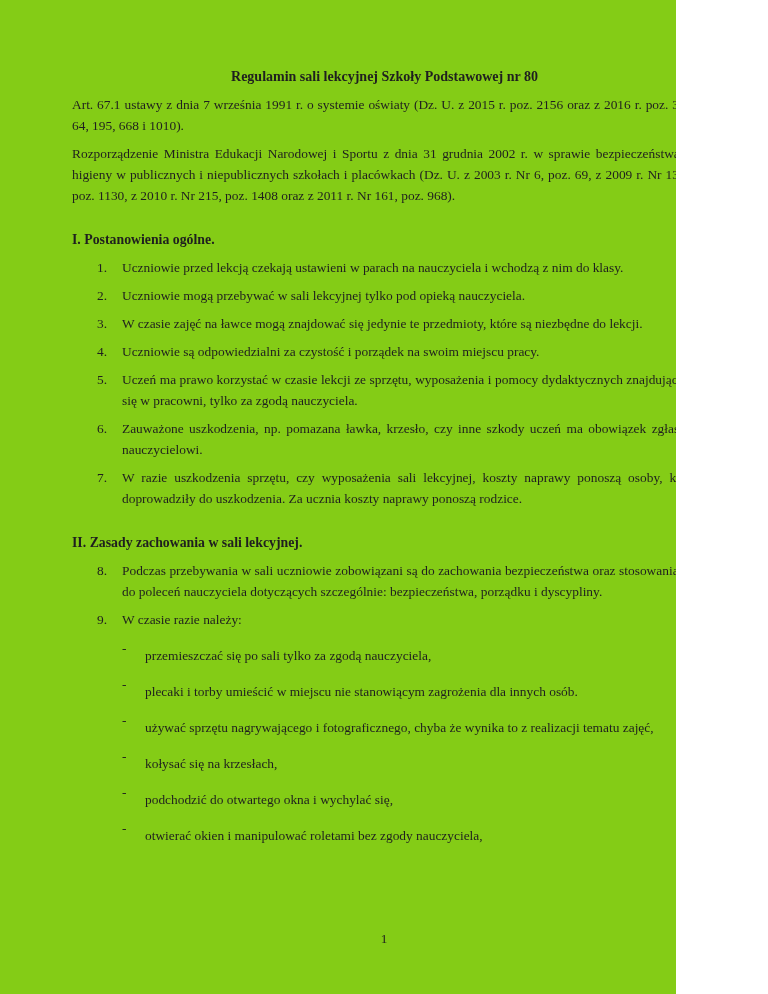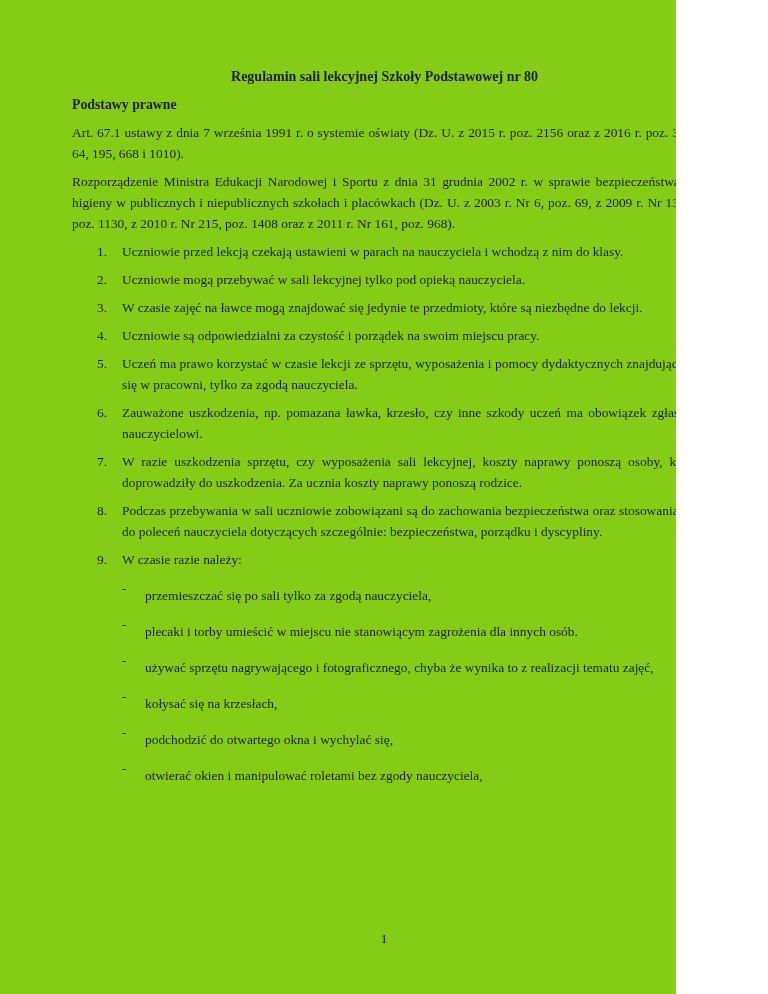--- a/index.html
+++ b/index.html
@@ -85,25 +85,25 @@
 </head>
 <body>
 
 <div class="page">
   <div class="content">
 
     <div class="doc-title">
       <div>Regulamin sali lekcyjnej Szkoły Podstawowej nr 80</div>
     </div>
 
-    <div class="heading">Podstawy prawne</div>
 
     <p class="para">Art. 67.1 ustawy z dnia 7 września 1991 r. o systemie oświaty (Dz. U. z 2015 r. poz. 2156 oraz z 2016 r. poz. 35, 64, 195, 668 i 1010).</p>
     <p class="para">Rozporządzenie Ministra Edukacji Narodowej i Sportu z dnia 31 grudnia 2002 r. w sprawie bezpieczeństwa i higieny w publicznych i niepublicznych szkołach i placówkach (Dz. U. z 2003 r. Nr 6, poz. 69, z 2009 r. Nr 139, poz. 1130, z 2010 r. Nr 215, poz. 1408 oraz z 2011 r. Nr 161, poz. 968).</p>
 
+    <div class="section-heading">I. Postanowienia ogólne.</div>
 
     <div class="item">
       <span class="num">1.</span>
       <span class="itext">Uczniowie przed lekcją czekają ustawieni w parach na nauczyciela i wchodzą z nim do klasy.</span>
     </div>
     <div class="item">
       <span class="num">2.</span>
       <span class="itext">Uczniowie mogą przebywać w sali lekcyjnej tylko pod opieką nauczyciela.</span>
     </div>
     <div class="item">
@@ -120,20 +120,21 @@
     </div>
     <div class="item">
       <span class="num">6.</span>
       <span class="itext">Zauważone uszkodzenia, np. pomazana ławka, krzesło, czy inne szkody uczeń ma obowiązek zgłaszać nauczycielowi.</span>
     </div>
     <div class="item">
       <span class="num">7.</span>
       <span class="itext">W razie uszkodzenia sprzętu, czy wyposażenia sali lekcyjnej, koszty naprawy ponoszą osoby, które doprowadziły do uszkodzenia. Za ucznia koszty naprawy ponoszą rodzice.</span>
     </div>
 
+    <div class="section-heading">II. Zasady zachowania w sali lekcyjnej.</div>
 
     <div class="item">
       <span class="num">8.</span>
       <span class="itext">Podczas przebywania w sali uczniowie zobowiązani są do zachowania bezpieczeństwa oraz stosowania się do poleceń nauczyciela dotyczących szczególnie: bezpieczeństwa, porządku i dyscypliny.</span>
     </div>
     <div class="item">
       <span class="num">9.</span>
       <span class="itext">W czasie razie należy:</span>
     </div>
     <div class="subitem">

